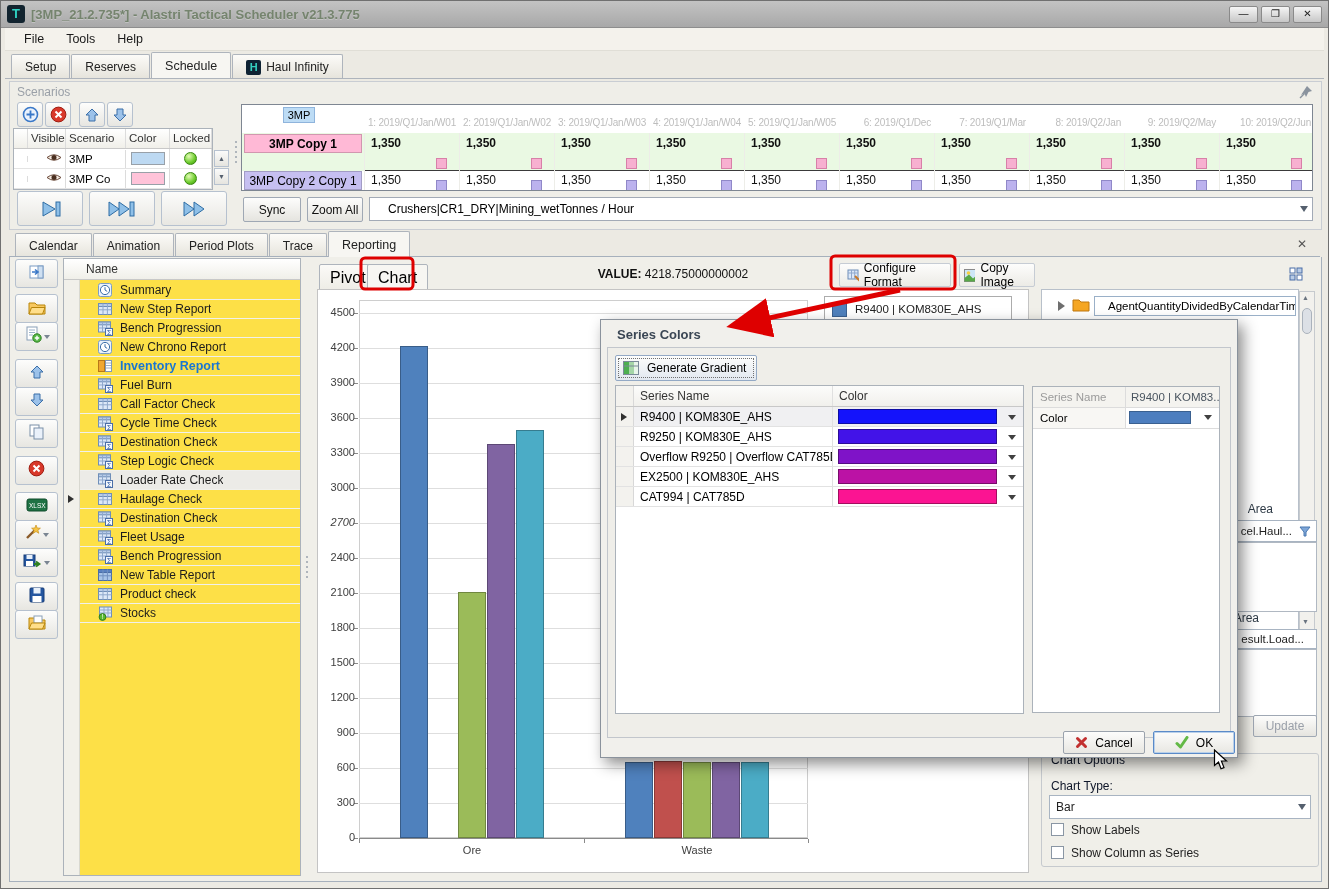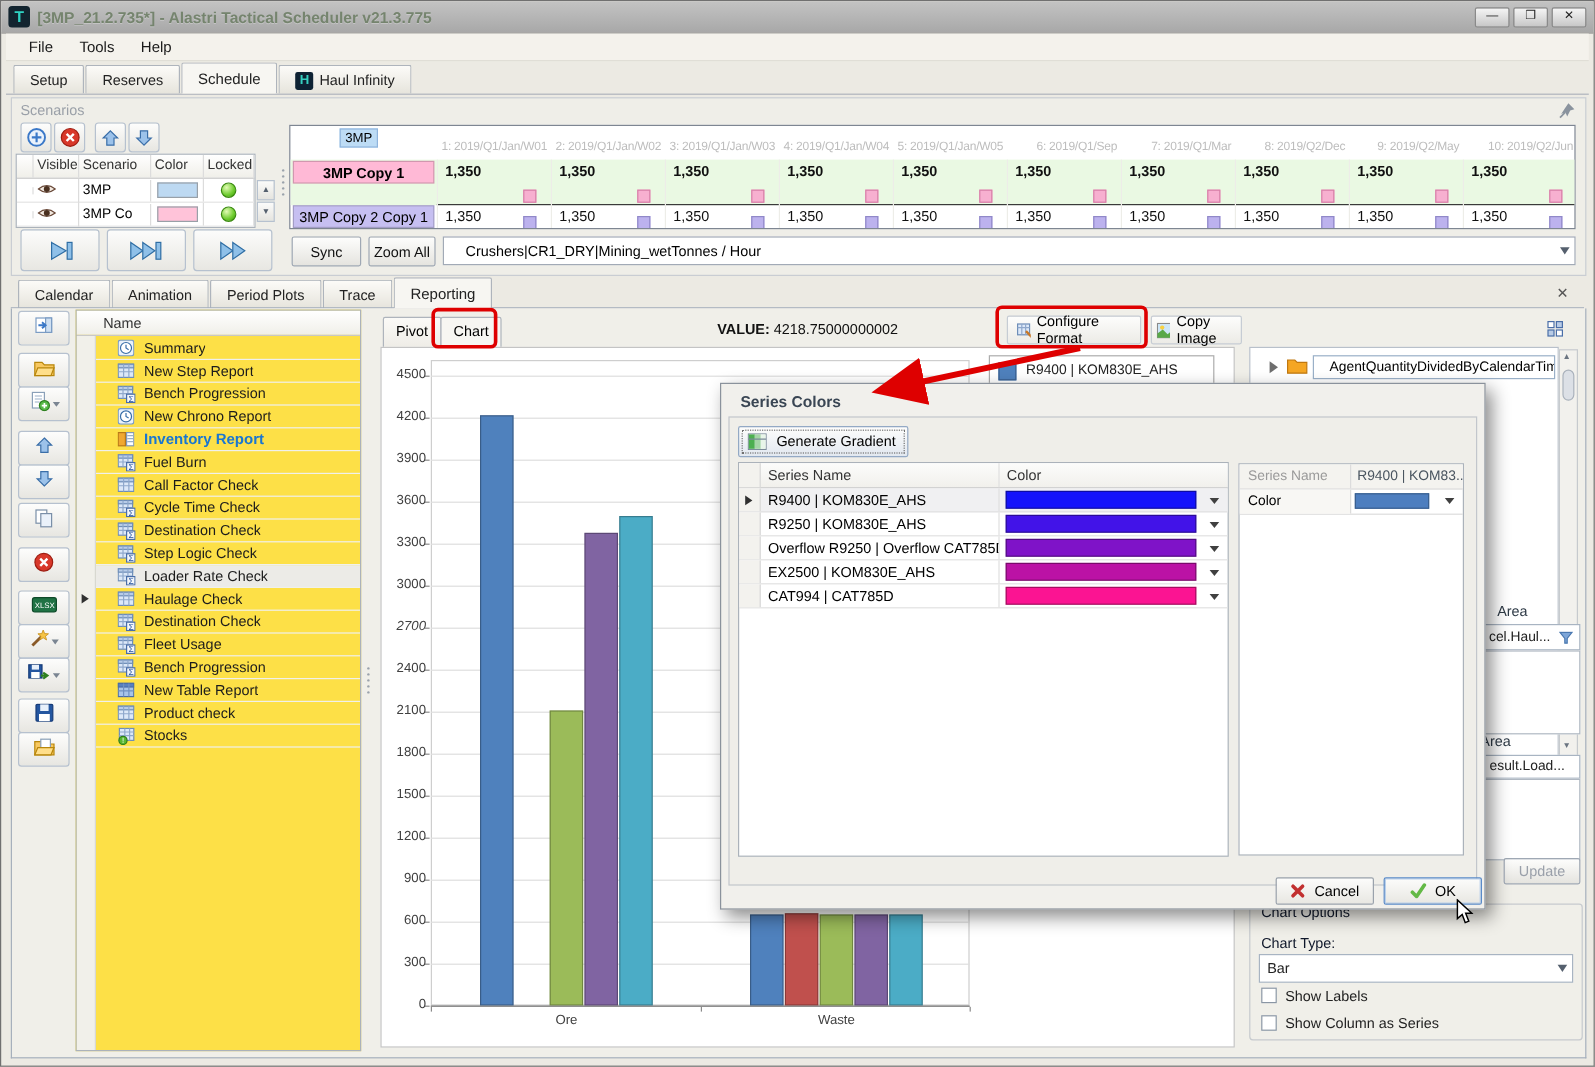--- a/index.html
+++ b/index.html
@@ -24,21 +24,21 @@
 #tabline2{position:absolute;left:8px;top:255px;right:8px;height:1px;background:#A6B0BC}
 .hi-icon{width:15px;height:15px;background:#0e2233;border-radius:2px;color:#35d0c0;font-size:11px;font-weight:bold;text-align:center;line-height:15px}
 
 #scen-box{position:absolute;left:8px;top:80px;width:1313px;height:149px;border:1px solid #C9CDD3;background:#EFEEE8}
 #scen-title{position:absolute;left:16px;top:84px;font-size:12px;color:#9aa0a8}
 .roundbtn{position:absolute;width:26px;height:25px;border:1px solid #B6C1CF;border-radius:3px;background:linear-gradient(#FDFDFC,#E7E6E1);display:flex;align-items:center;justify-content:center}
 #scen-table{position:absolute;left:12px;top:127px;width:200px;height:62px;background:#fff;border:1px solid #ABB2BA;overflow:hidden;font-size:11.5px}
 .sc-h{display:flex;height:20px;border-bottom:1px solid #C8C8C8;background:linear-gradient(#FFFFFF,#F0EFE9);color:#333}
 .sc-h div,.sc-r div{border-right:1px solid #DCDCDC;padding:3px 3px;overflow:hidden;white-space:nowrap}
 .sc-r{display:flex;height:20px;border-bottom:1px solid #E4E4E4;align-items:center}
-.c0{width:14px}.c1{width:38px;text-align:left}.c2{width:60px}.c3{width:44px;display:flex;align-items:center;justify-content:center}.c4{width:42px;display:flex;align-items:center;justify-content:center}
+.c0{width:14px}.c1{width:38px;text-align:right}.c2{width:60px}.c3{width:44px;display:flex;align-items:center;justify-content:center}.c4{width:42px;display:flex;align-items:center;justify-content:center}
 .swatch{width:34px;height:13px;border:1px solid #98A0A8}
 .sphere{width:13px;height:13px;border-radius:50%;background:radial-gradient(circle at 35% 30%,#E2FBB4,#6CCB2C 60%,#3E9410);border:1px solid #3A8A10}
 .mini-scroll{position:absolute;width:15px;height:17px;border:1px solid #B6C1CF;background:linear-gradient(#FBFBFA,#E5E4DF);font-size:7px;color:#55606E;text-align:center;line-height:15px}
 .vdots{position:absolute;width:5px;display:flex;flex-direction:column;gap:3px;align-items:center}
 .vdots i{width:2px;height:2px;background:#9aa2ac;border-radius:50%}
 
 #timeline{position:absolute;left:240px;top:103px;width:1072px;height:87px;background:#fff;border:1px solid #7E8692;overflow:hidden;font-size:12px}
 #tl-tag{position:absolute;left:41px;top:2px;width:32px;height:16px;background:#BDDCF5;border:1px solid #8FB4DC;font-size:11px;text-align:center;line-height:14px}
 .tl-h{position:absolute;top:12px;height:16px;color:#BDBDBD;font-size:10px;text-align:right;padding-right:3px;letter-spacing:-.2px;white-space:nowrap;overflow:hidden}
 .tl-col{position:absolute;top:28px;bottom:0;border-left:1px solid #EDEDE8}
@@ -57,21 +57,21 @@
 .toolbtn{position:absolute;left:14px;width:43px;height:29px;border:1px solid #B6C1CF;border-radius:3px;background:linear-gradient(#FDFDFC,#E7E6E1);display:flex;align-items:center;justify-content:center;gap:2px}
 .toolbtn .dd{width:0;height:0;border:3px solid transparent;border-top:4px solid #7A8592;margin-top:3px}
 
 #report-box{position:absolute;left:62px;top:257px;width:238px;height:618px;background:#fde047;border:1px solid #ABB2BA}
 #report-head{height:21px;border-bottom:1px solid #C8C8C8;background:linear-gradient(#FFFFFF,#F0EFE9);font-size:12px;color:#333;padding:3px 0 0 22px}
 #rep-indicator{position:absolute;left:0;top:21px;width:16px;bottom:0;background:#F1F0EA;border-right:1px solid #D8D8D0}
 .rep-row{position:absolute;left:16px;right:0;height:19px;display:flex;align-items:center;border-bottom:1px solid #F0F0EC;font-size:12px;color:#1c1c1c}
 .rep-row .ric{margin-left:18px;width:15px;height:15px;flex:0 0 auto;display:flex;align-items:center}
 .rep-row .rlb{margin-left:7px;white-space:nowrap;overflow:hidden}
 
-.small-tab{position:absolute;top:263px;height:40px;padding:4px 10px;font-size:12px;background:linear-gradient(#FBFAF7,#E7E5DD);border:1px solid #AEB4BC;border-radius:2px 2px 0 0}
+.small-tab{position:absolute;top:263px;height:40px;padding:4px 10px;font-size:16px;background:linear-gradient(#FBFAF7,#E7E5DD);border:1px solid #AEB4BC;border-radius:2px 2px 0 0}
 .small-tab.active{background:#F7F6F2}
 #value-line{position:absolute;left:316px;top:266px;width:712px;text-align:center;font-size:12px;color:#111}
 .flatbtn{position:absolute;top:262px;height:24px;border:1px solid #C6CCD4;border-radius:2px;background:linear-gradient(#FDFDFC,#ECEBE6);font-size:12px;display:flex;align-items:center;gap:5px;padding:0 7px}
 #chart-box{position:absolute;left:316px;top:288px;width:712px;height:584px;background:#fff;border:1px solid #C4C4C4}
 .gline{position:absolute;height:1px;background:#DEDEDE}
 .ylab{position:absolute;width:36px;text-align:right;font-size:11px;color:#404040}
 .ytick{position:absolute;width:4px;height:1px;background:#8A8A8A}
 .bar{position:absolute;width:28px;border:1px solid rgba(0,0,0,.28)}
 .xlab{position:absolute;width:70px;text-align:center;font-size:11px;color:#404040}
 #plot-frame{position:absolute;left:41px;top:10px;width:449px;height:538px;border:1px solid #CECECE}
@@ -229,25 +229,25 @@
       <div class="tl-h" style="left: 122px; width: 95px; position: absolute;">1: 2019/Q1/Jan/W01</div>
       <div class="tl-col" style="left: 122px;"></div>
       <div class="tl-h" style="left: 217px; width: 95px; position: absolute;">2: 2019/Q1/Jan/W02</div>
       <div class="tl-col" style="left: 217px;"></div>
       <div class="tl-h" style="left: 312px; width: 95px; position: absolute;">3: 2019/Q1/Jan/W03</div>
       <div class="tl-col" style="left: 312px;"></div>
       <div class="tl-h" style="left: 407px; width: 95px; position: absolute;">4: 2019/Q1/Jan/W04</div>
       <div class="tl-col" style="left: 407px;"></div>
       <div class="tl-h" style="left: 502px; width: 95px; position: absolute;">5: 2019/Q1/Jan/W05</div>
       <div class="tl-col" style="left: 502px;"></div>
-      <div class="tl-h" style="left: 597px; width: 95px; position: absolute;">6: 2019/Q1/Sep</div>
+      <div class="tl-h" style="left: 597px; width: 95px; position: absolute;">6: 2019/Q1/Dec</div>
       <div class="tl-col" style="left: 597px;"></div>
       <div class="tl-h" style="left: 692px; width: 95px; position: absolute;">7: 2019/Q1/Mar</div>
       <div class="tl-col" style="left: 692px;"></div>
-      <div class="tl-h" style="left: 787px; width: 95px; position: absolute;">8: 2019/Q2/Dec</div>
+      <div class="tl-h" style="left: 787px; width: 95px; position: absolute;">8: 2019/Q2/Jan</div>
       <div class="tl-col" style="left: 787px;"></div>
       <div class="tl-h" style="left: 882px; width: 95px; position: absolute;">9: 2019/Q2/May</div>
       <div class="tl-col" style="left: 882px;"></div>
       <div class="tl-h" style="left: 977px; width: 95px; position: absolute;">10: 2019/Q2/Jun</div>
       <div class="tl-col" style="left: 977px;"></div>
       <div class="tl-chip" style="top: 29px; background: rgb(255, 185, 214); font-weight: bold;">3MP Copy 1</div>
       <div class="tl-val" style="left: 129px; top: 31px; font-weight: bold;">1,350</div>
       <div class="tl-mark" style="left: 194px; top: 53px; background: rgb(247, 176, 208); border-color: rgb(216, 128, 168);"></div>
       <div class="tl-val" style="left: 224px; top: 31px; font-weight: bold;">1,350</div>
       <div class="tl-mark" style="left: 289px; top: 53px; background: rgb(247, 176, 208); border-color: rgb(216, 128, 168);"></div>

